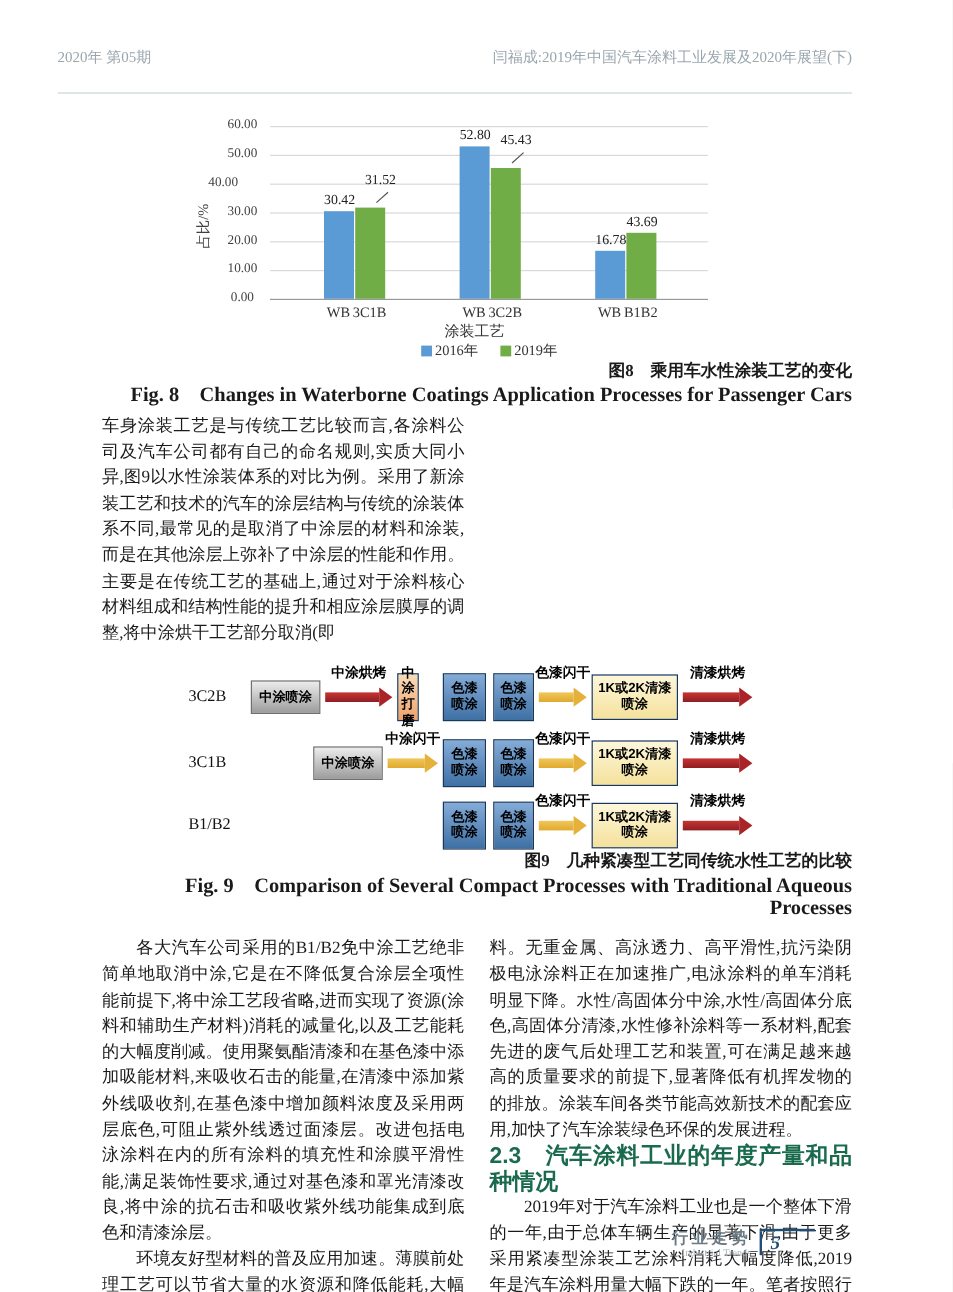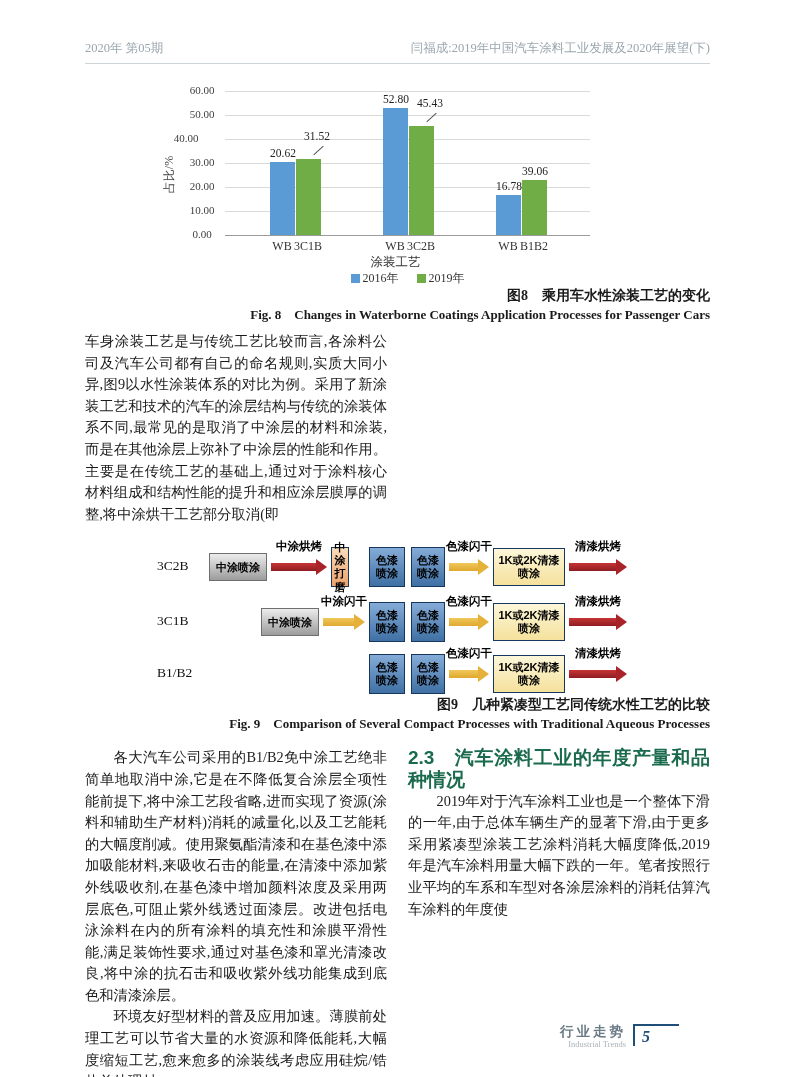--- a/index.html
+++ b/index.html
@@ -1,39 +1,39 @@
 <!DOCTYPE html>
 <html lang="zh"><head>
 <meta charset="utf-8">
 <style>
   html,body{margin:0;padding:0;background:#e9e9e9;}
   .page{position:relative;width:794px;height:1077px;background:#ffffff;margin:0 auto;overflow:hidden;
         font-family:"Liberation Serif","DejaVu Serif",serif;color:#1a1a1a;}
   
-  .header{margin:40px 84px 0 85px;display:flex;justify-content:space-between;align-items:flex-end;
-          font-size:12.5px;color:#9aa6ae;padding-bottom:6px;border-bottom:1px solid #ccd4d8;}
+  .header{margin:40px 84px 0 48px;display:flex;justify-content:space-between;align-items:flex-end;
+          font-size:12.5px;color:#9aa6ae;padding-bottom:20px;border-bottom:1px solid #ccd4d8;}
   
   .chart-wrap{position:relative;margin:24px 84px 0 85px;height:196px;}
   .plot{position:absolute;left:140px;top:3px;width:365px;height:144px;}
   .gridline{position:absolute;left:0;width:100%;height:1px;background:#d9d9d9;}
   .gridline.axis{background:#9a9a9a;}
   .ytick{position:absolute;width:40px;text-align:center;font-size:11px;color:#404040;}
   .ylabel{position:absolute;left:66px;top:78px;font-size:12px;color:#404040;transform:rotate(-90deg);transform-origin:center;white-space:nowrap;}
   .bar{position:absolute;bottom:0;}
   .bar-label{position:absolute;font-size:11.5px;color:#222;text-align:center;white-space:nowrap;}
   .leader{position:absolute;height:1px;background:#555;}
   .xtick{position:absolute;font-size:12px;color:#333;text-align:center;top:151px;width:44px;}
   .xlabel{position:absolute;left:128px;top:166px;width:365px;text-align:center;font-size:12.5px;color:#333;}
   .legend{position:absolute;left:140px;top:182px;width:365px;text-align:center;font-size:12px;color:#333;}
   .legend span.item{margin:0 9px;white-space:nowrap;}
   .swatch{display:inline-block;width:9px;height:9px;margin-right:3px;vertical-align:-1px;}
   
   .caption{margin:2px 84px 0 85px;text-align:right;font-weight:bold;}
   .caption .zh{font-size:14px;line-height:19px;}
-  .caption .en{font-size:13px;line-height:19px;}
+  .caption .en{font-size:17px;line-height:19px;}
   
   .cols{margin:7px 84px 0 85px;display:flex;justify-content:space-between;}
   .col{width:302px;font-size:14.3px;line-height:21.6px;text-align:justify;}
   .col p{margin:0;}
   .col p.indent{text-indent:2em;}
   .sec-head{color:#1a6b4d;font-weight:bold;font-size:19px;line-height:21.6px;
             font-family:"Liberation Sans","DejaVu Sans",sans-serif;}
   
   .diagram{position:relative;margin:8px 84px 0 85px;height:160px;}
   .rowlabel{position:absolute;font-size:13.5px;color:#111;}
@@ -85,33 +85,33 @@
       </div>
     <div class="plot" id="plot">
         <div class="gridline" style="top: 0px;"></div>
         <div class="gridline" style="top: 24px;"></div>
         <div class="gridline" style="top: 48px;"></div>
         <div class="gridline" style="top: 72px;"></div>
         <div class="gridline" style="top: 96px;"></div>
         <div class="gridline" style="top: 120px;"></div>
         <div class="gridline axis" style="top: 144px;"></div>
         <div class="bar" style="left: 45px; width: 25px; height: 73.008px; background: rgb(91, 155, 213);"></div>
-        <div class="bar-label" style="left: 37px; width: 42px; bottom: 76.008px;">20.62</div>
+        <div class="bar-label" style="left: 37px; width: 42px; bottom: 76.008px;">30.42</div>
         <div class="bar" style="left: 71px; width: 25px; height: 75.648px; background: rgb(112, 173, 71);"></div>
         <div class="bar-label" style="left: 69px; width: 46px; bottom: 92.648px;">31.52</div>
         <div class="leader" style="left: 87px; bottom: 83.648px; width: 13px; transform: rotate(-42deg);"></div>
         <div class="bar" style="left: 158px; width: 25px; height: 126.72px; background: rgb(91, 155, 213);"></div>
         <div class="bar-label" style="left: 150px; width: 42px; bottom: 129.72px;">52.80</div>
         <div class="bar" style="left: 184px; width: 25px; height: 109.032px; background: rgb(112, 173, 71);"></div>
         <div class="bar-label" style="left: 182px; width: 46px; bottom: 126.032px;">45.43</div>
         <div class="leader" style="left: 200px; bottom: 117.032px; width: 13px; transform: rotate(-42deg);"></div>
         <div class="bar" style="left: 271px; width: 25px; height: 40.272px; background: rgb(91, 155, 213);"></div>
         <div class="bar-label" style="left: 263px; width: 42px; bottom: 43.272px;">16.78</div>
         <div class="bar" style="left: 297px; width: 25px; height: 55.32px; background: rgb(112, 173, 71);"></div>
-        <div class="bar-label" style="left: 289px; width: 42px; bottom: 58.32px;">39.06</div>
+        <div class="bar-label" style="left: 289px; width: 42px; bottom: 58.32px;">43.69</div>
       </div>
     <div id="xticks">
         <div class="xtick" style="left: 175px;">WB</div>
         <div class="xtick" style="left: 201px;">3C1B</div>
         <div class="xtick" style="left: 288px;">WB</div>
         <div class="xtick" style="left: 314px;">3C2B</div>
         <div class="xtick" style="left: 401px;">WB</div>
         <div class="xtick" style="left: 427px;">B1B2</div>
       </div>
     <div class="xlabel">涂装工艺</div>
@@ -201,20 +201,21 @@
     <div class="zh">图9　几种紧凑型工艺同传统水性工艺的比较</div>
     <div class="en">Fig. 9　Comparison of Several Compact Processes with Traditional Aqueous Processes</div>
   </div>
 
   <div class="cols" style="margin-top:14px;">
     <div class="col">
       <p class="indent">各大汽车公司采用的B1/B2免中涂工艺绝非简单地取消中涂,它是在不降低复合涂层全项性能前提下,将中涂工艺段省略,进而实现了资源(涂料和辅助生产材料)消耗的减量化,以及工艺能耗的大幅度削减。使用聚氨酯清漆和在基色漆中添加吸能材料,来吸收石击的能量,在清漆中添加紫外线吸收剂,在基色漆中增加颜料浓度及采用两层底色,可阻止紫外线透过面漆层。改进包括电泳涂料在内的所有涂料的填充性和涂膜平滑性能,满足装饰性要求,通过对基色漆和罩光清漆改良,将中涂的抗石击和吸收紫外线功能集成到底色和清漆涂层。</p>
       <p class="indent">环境友好型材料的普及应用加速。薄膜前处理工艺可以节省大量的水资源和降低能耗,大幅度缩短工艺,愈来愈多的涂装线考虑应用硅烷/锆盐前处理材</p>
     </div>
     <div class="col">
+      <p>料。无重金属、高泳透力、高平滑性,抗污染阴极电泳涂料正在加速推广,电泳涂料的单车消耗明显下降。水性/高固体分中涂,水性/高固体分底色,高固体分清漆,水性修补涂料等一系材料,配套先进的废气后处理工艺和装置,可在满足越来越高的质量要求的前提下,显著降低有机挥发物的的排放。涂装车间各类节能高效新技术的配套应用,加快了汽车涂装绿色环保的发展进程。</p>
       <p class="sec-head">2.3　汽车涂料工业的年度产量和品种情况</p>
       <p class="indent">2019年对于汽车涂料工业也是一个整体下滑的一年,由于总体车辆生产的显著下滑,由于更多采用紧凑型涂装工艺涂料消耗大幅度降低,2019年是汽车涂料用量大幅下跌的一年。笔者按照行业平均的车系和车型对各涂层涂料的消耗估算汽车涂料的年度使</p>
     </div>
   </div>
 
   <div class="footer">
     <div class="names">
       <div class="zh">行业走势</div>
       <div class="en">Industrial Trends</div>
     </div>

